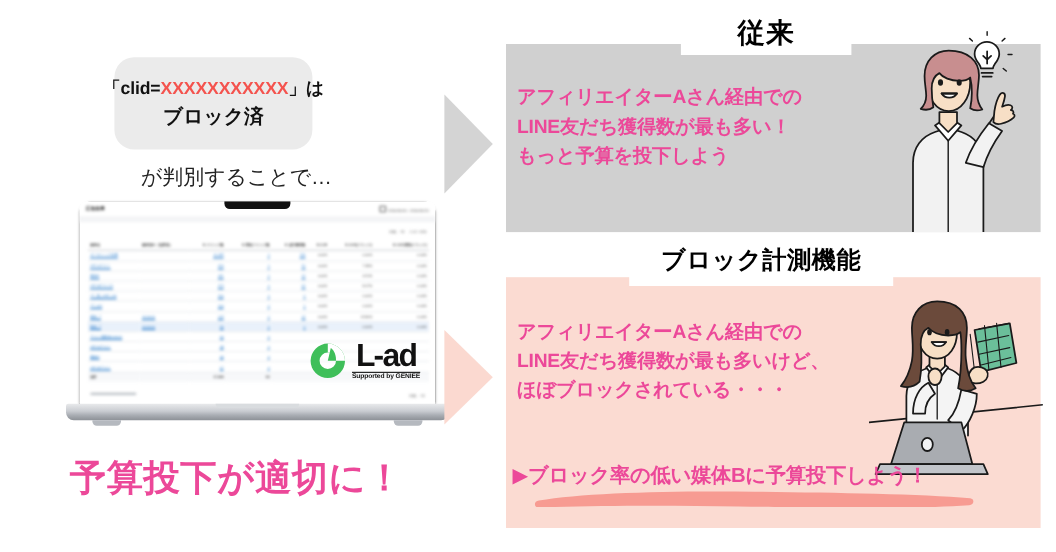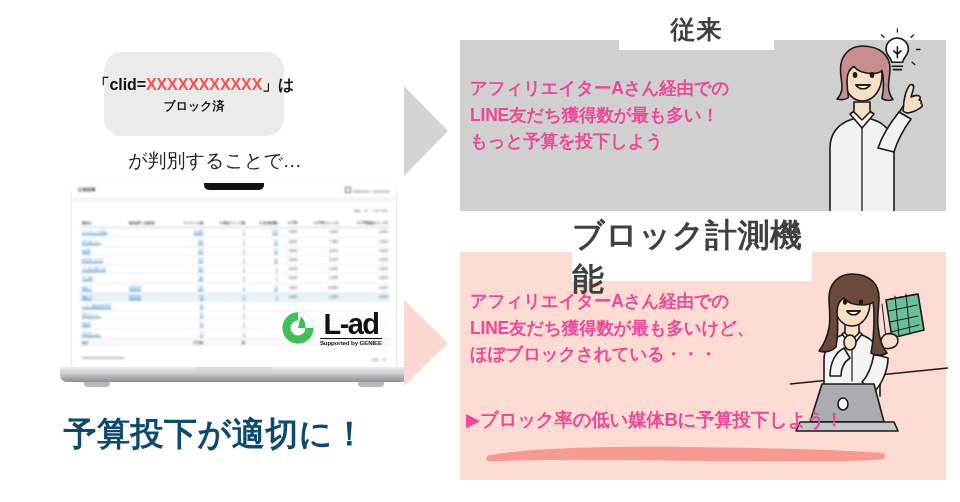--- a/index.html
+++ b/index.html
@@ -13,21 +13,21 @@
 
   
   .clid-box{
     position:absolute;left:104px;top:52px;width:180px;height:84px;
     background:#ebebeb;border-radius:18px;
     display:flex;flex-direction:column;align-items:center;justify-content:center;
     text-align:center;line-height:1.35;
   }
   .clid-line1{font-size:16px;font-weight:700;white-space:nowrap;letter-spacing:-.1px;}
   .clid-line1 .xs{color:#f4534e;}
-  .clid-line2{font-size:12px;font-weight:700;margin-top:2px;}
+  .clid-line2{font-size:18px;font-weight:700;margin-top:2px;}
 
   .judge-text{
     position:absolute;left:0;top:148px;width:430px;text-align:center;
     font-size:19px;color:#222;font-weight:400;
   }
 
   
   .laptop{position:absolute;left:60px;top:183px;width:348px;height:212px;}
   .lid{
     position:absolute;left:12px;top:0;width:324px;height:185px;
@@ -96,21 +96,21 @@
   }
   .lad-mark{width:34px;height:34px;flex:0 0 34px;}
   .lad-text{display:flex;flex-direction:column;align-items:center;line-height:.92;}
   .lad-name{font-size:29px;font-weight:800;letter-spacing:-1.6px;color:#111;}
   .lad-sub{font-size:6.1px;font-weight:800;letter-spacing:-.1px;color:#111;
     border-top:1.4px solid #111;padding-top:1.2px;margin-top:1px;width:100%;text-align:center;}
 
   
   .headline{
     position:absolute;left:0;top:412px;width:430px;text-align:center;
-    font-size:33px;font-weight:800;color:#0c4a6e;letter-spacing:.5px;
+    font-size:33px;font-weight:800;color:#ec4899;letter-spacing:.5px;
   }
 
   
   .arrow{position:absolute;width:0;height:0;}
   .arrow-gray{
     left:404px;top:86px;
     border-top:45px solid transparent;border-bottom:45px solid transparent;
     border-left:44px solid #d4d4d4;
   }
   .arrow-pink{
@@ -119,31 +119,31 @@
     border-left:44px solid #fbd9d0;
   }
 
   
   .panel{position:absolute;}
   .panel-old{left:460px;top:40px;width:486px;height:171px;background:#d0d0d0;}
   .panel-new{left:460px;top:252px;width:486px;height:228px;background:#fbdbd2;}
 
   .tab{
     position:absolute;background:#ffffff;display:flex;align-items:center;justify-content:center;
-    font-weight:800;color:#404040;
+    font-weight:800;color:#000000;
   }
   .tab-old{left:619px;top:8px;width:155px;height:42px;font-size:25px;letter-spacing:1px;}
-  .tab-new{left:572px;top:235px;width:240px;height:46px;font-size:32px;letter-spacing:.5px;}
+  .tab-new{left:572px;top:214px;width:240px;height:46px;font-size:22px;letter-spacing:.5px;}
 
   .body-text{
     position:absolute;font-weight:800;line-height:1.52;color:#ec4899;white-space:pre-line;
   }
   .body-old{left:470px;top:75px;font-size:17.5px;letter-spacing:-.2px;}
   .body-new{left:470px;top:288px;font-size:17.5px;letter-spacing:-.2px;}
-  .body-new2{left:466px;top:406px;font-size:18.5px;letter-spacing:-.3px;z-index:3;}
+  .body-new2{left:466px;top:418px;font-size:18.5px;letter-spacing:-.3px;z-index:3;}
 
   .brush{
     position:absolute;left:486px;top:444px;width:400px;height:17px;z-index:2;
   }
 
   
   .illo-old{position:absolute;left:800px;top:28px;width:150px;height:183px;}
   .illo-new{position:absolute;left:790px;top:264px;width:158px;height:176px;}
 </style>
 </head>

